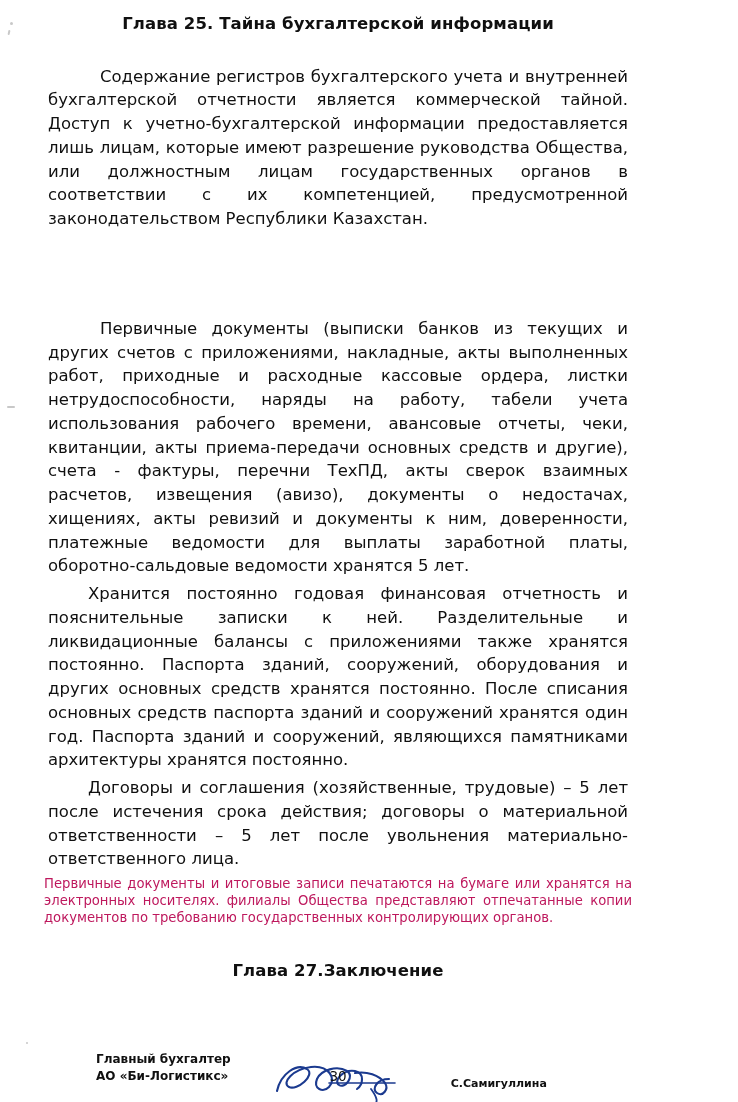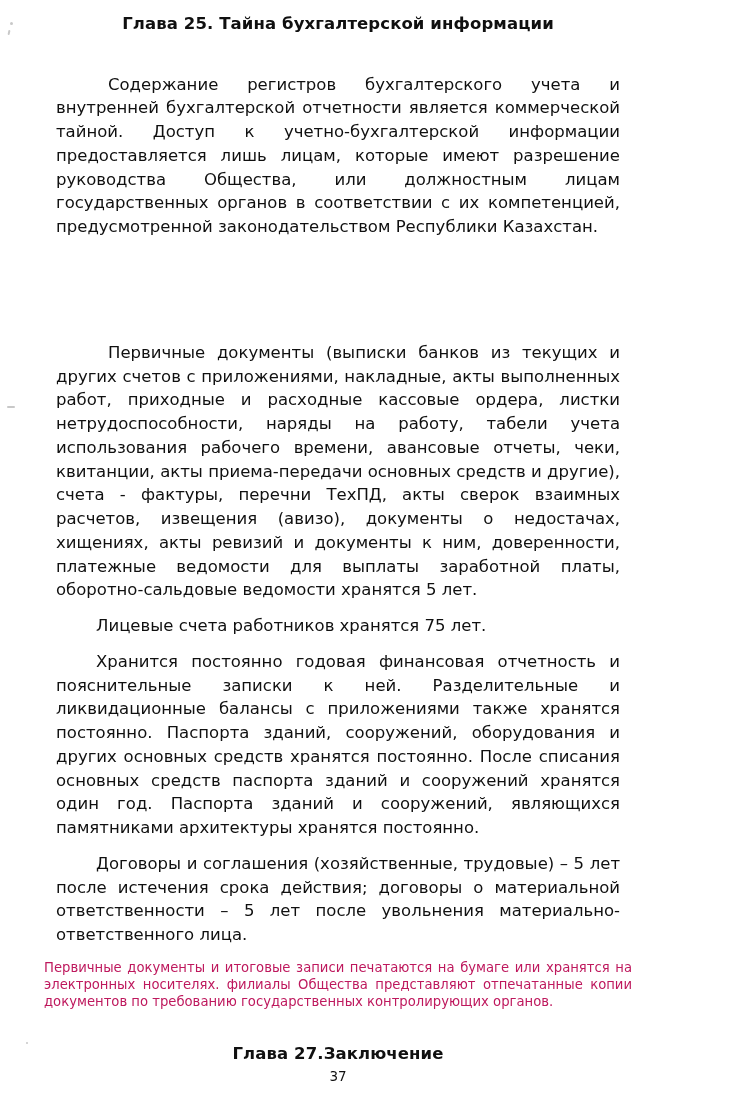--- a/index.html
+++ b/index.html
@@ -39,21 +39,21 @@
     text-align: center;
     margin: 0;
     line-height: 1.25;
     letter-spacing: .1px;
   }
   .para {
     font-size: 16.5px;
     line-height: 1.44;
     text-align: justify;
     text-justify: inter-word;
-    margin: 12px;
+    margin: 4px;
     text-indent: 52px;
     hyphens: none;
   }
   .para.nofirst { text-indent: 40px; }
   .small-para {
     font-size: 13.2px;
     line-height: 1.30;
     text-align: justify;
     margin: 0;
     text-indent: 0;
@@ -109,21 +109,20 @@
 
   <h1 class="chapter">Глава 25. Тайна бухгалтерской информации</h1>
   <div class="gap-l"></div>
   <p class="para">Содержание регистров бухгалтерского учета и внутренней бухгалтерской отчетности является коммерческой тайной. Доступ к учетно-бухгалтерской информации предоставляется лишь лицам, которые имеют разрешение руководства Общества, или должностным лицам государственных органов в соответствии с их компетенцией, предусмотренной законодательством Республики Казахстан.</p>
 
   <div class="gap-xl"></div>
   <div class="gap-m"></div>
 
   <div class="gap-l"></div>
   <p class="para">Первичные документы (выписки банков из текущих и других счетов с приложениями, накладные, акты выполненных работ, приходные и расходные кассовые ордера, листки нетрудоспособности, наряды на работу, табели учета использования рабочего времени, авансовые отчеты, чеки, квитанции, акты приема-передачи основных средств и другие), счета - фактуры, перечни ТехПД, акты сверок взаимных расчетов, извещения (авизо), документы о недостачах, хищениях, акты ревизий и документы к ним, доверенности, платежные ведомости для выплаты заработной платы, оборотно-сальдовые ведомости хранятся 5 лет.</p>
-  <p class="para nofirst">Лицевые счета работников хранятся 75 лет.</p>
   <p class="para nofirst">Хранится постоянно годовая финансовая отчетность и пояснительные записки к ней. Разделительные и ликвидационные балансы с приложениями также хранятся постоянно. Паспорта зданий, сооружений, оборудования и других основных средств хранятся постоянно. После списания основных средств паспорта зданий и сооружений хранятся один год. Паспорта зданий и сооружений, являющихся памятниками архитектуры хранятся постоянно.</p>
   <p class="para nofirst">Договоры и соглашения (хозяйственные, трудовые) – 5 лет после истечения срока действия; договоры о материальной ответственности – 5 лет после увольнения материально-ответственного лица.</p>
   <p class="small-para">Первичные документы и итоговые записи печатаются на бумаге или хранятся на электронных носителях. филиалы Общества представляют отпечатанные копии документов по требованию государственных контролирующих органов.</p>
 
   <div class="gap-xl"></div>
 
   <h1 class="chapter">Глава 27.Заключение</h1>
   <div class="gap-l"></div>
 
   <div class="sign-block">
@@ -133,14 +132,14 @@
       <svg width="170" height="54" viewBox="0 0 170 54" fill="none" xmlns="http://www.w3.org/2000/svg">
         <path d="M10 38 C14 20, 30 10, 40 16 C49 22, 30 38, 22 34 C14 30, 26 16, 44 14 C62 12, 70 26, 62 34 C56 40, 46 36, 50 26 C54 17, 70 12, 80 18 C88 23, 78 36, 72 32 C66 28, 76 16, 88 18 C98 20, 96 32, 90 36" stroke="#1b3a8f" stroke-width="2.1" stroke-linecap="round" stroke-linejoin="round"></path>
         <path d="M88 20 C100 18, 112 22, 118 30 C122 36, 116 44, 110 40 C104 36, 110 26, 122 26" stroke="#1b3a8f" stroke-width="2.1" stroke-linecap="round" stroke-linejoin="round"></path>
         <path d="M104 36 C110 44, 112 50, 106 52" stroke="#1b3a8f" stroke-width="1.8" stroke-linecap="round"></path>
         <path d="M62 30 L128 30" stroke="#1b3a8f" stroke-width="1.6" stroke-linecap="round"></path>
       </svg>
     </div>
     <div class="sign-right">С.Самигуллина</div>
   </div>
 
-  <div class="page-number">37</div>
+  <div class="page-number">30</div>
 </div>
 
 </body></html>

